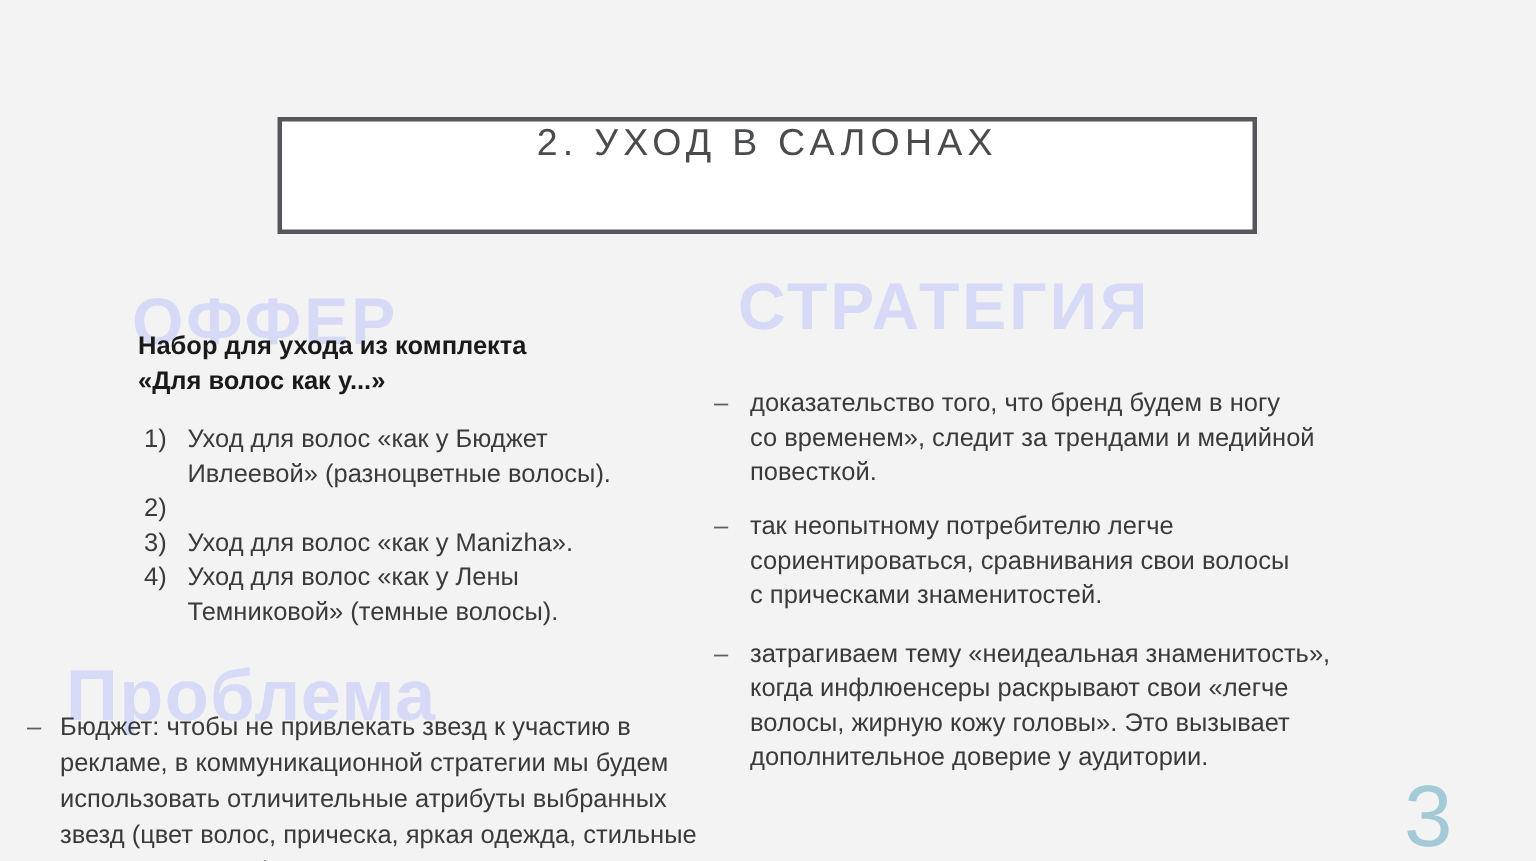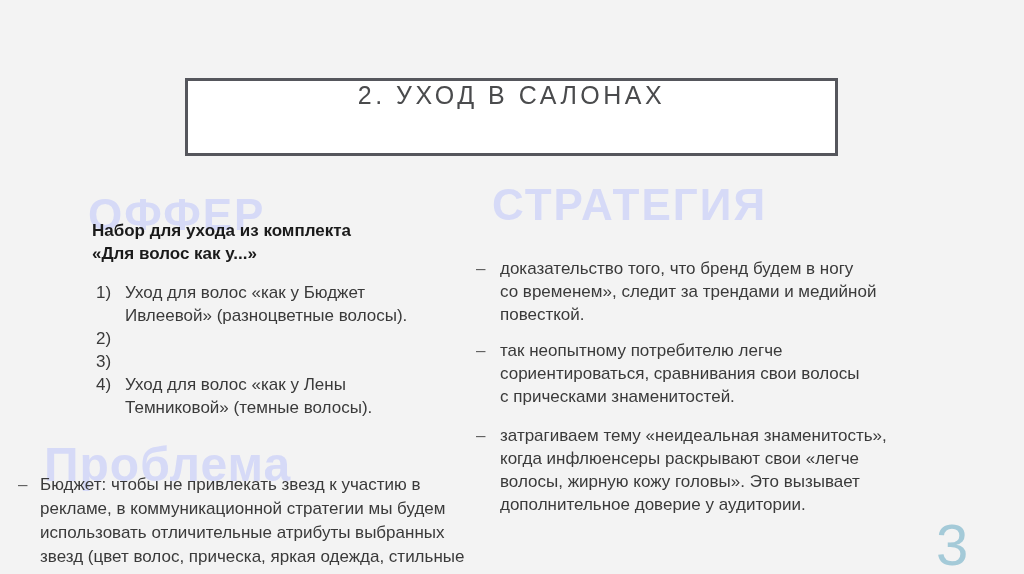--- a/index.html
+++ b/index.html
@@ -78,20 +78,21 @@
     <div class="num-item">
       <span class="num-label">1)</span>
       <span class="ml">Уход для волос «как у Бюджет
 Ивлеевой» (разноцветные волосы).</span>
     </div>
     <div class="num-item">
       <span class="num-label">2)</span>
     </div>
     <div class="num-item">
       <span class="num-label">3)</span>
+      <span class="ml">Уход для волос «как у Manizha».</span>
     </div>
     <div class="num-item">
       <span class="num-label">4)</span>
       <span class="ml">Уход для волос «как у Лены
 Темниковой» (темные волосы).</span>
     </div>
   </div>
 
 
   <div class="bullet b-strategy-1">

